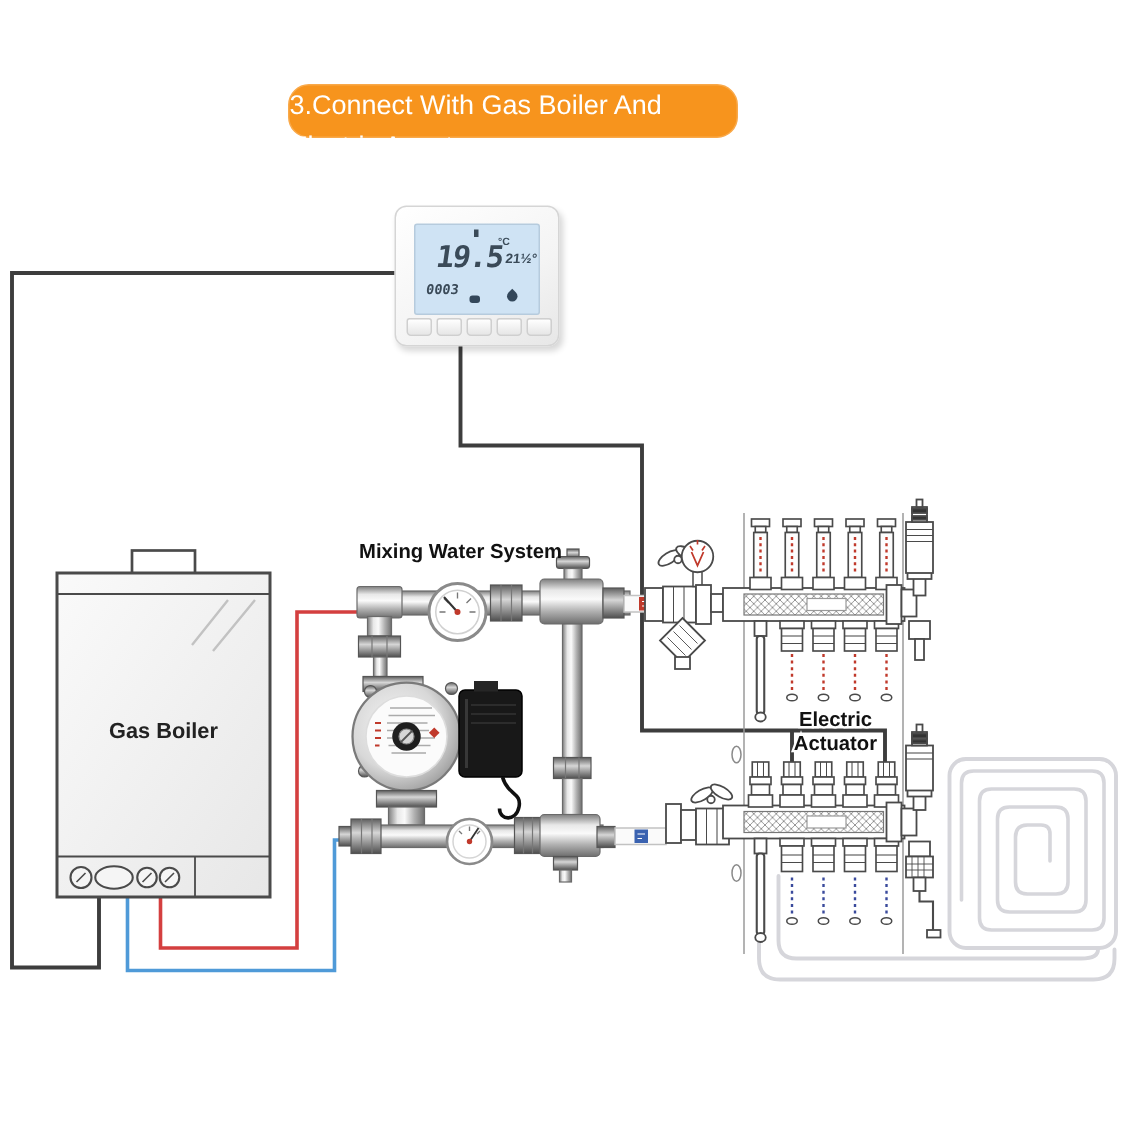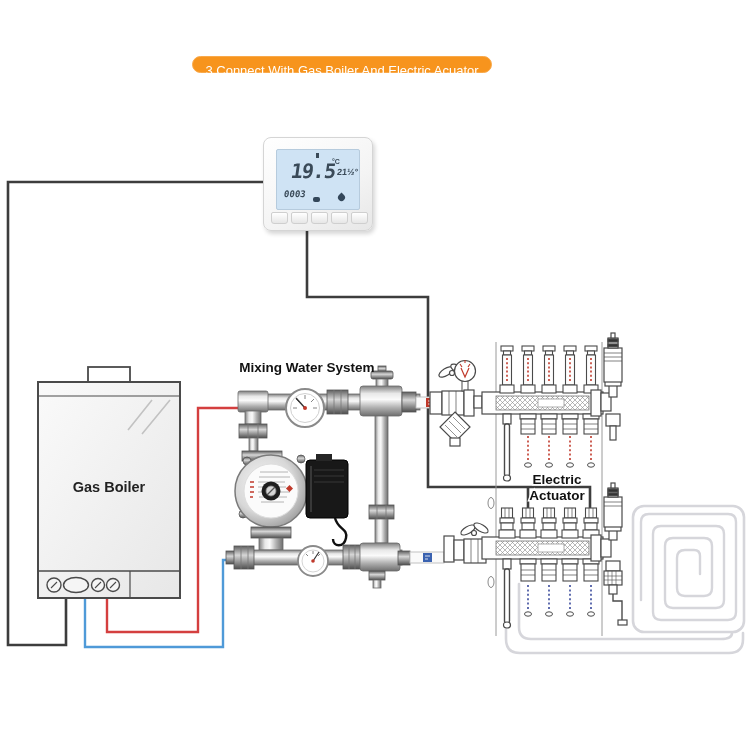--- a/index.html
+++ b/index.html
@@ -1,20 +1,20 @@
 <!DOCTYPE html>
 <html><head>
 <meta charset="utf-8">
 <style>
   html,body{margin:0;padding:0;background:#fff;}
   .stage{position:relative;width:750px;height:750px;background:#fff;overflow:hidden;
          font-family:"Liberation Sans",sans-serif;}
-  .banner{position:absolute;left:192px;top:56px;width:300px;height:17px;background:#f7941d;
-          border:1px solid #f9a94a;border-radius:14px;color:#fff;font-size:13px;line-height:27px;
-          text-align:center;box-sizing:border-box;}
+  .banner{position:absolute;left:192px;top:56px;width:300px;height:36px;background:#f7941d;
+          border:1px solid #f9a94a;border-radius:14px;color:#fff;font-size:18px;line-height:27px;
+          text-align:left;box-sizing:border-box;}
   svg{position:absolute;left:0;top:0;}
   
   .thermostat{position:absolute;left:263px;top:137px;width:108px;height:92px;border-radius:8px;
               background:linear-gradient(150deg,#ffffff 0%,#f4f4f4 60%,#e7e7e7 100%);
               border:1px solid #d5d5d5;box-shadow:2px 3px 4px rgba(0,0,0,.16);}
   .screen{position:absolute;left:12px;top:11px;width:82px;height:59px;background:#cfe3f4;
           border:1px solid #b6cbdd;border-radius:2px;}
   .lcd{position:absolute;color:#3a4a58;}
   .temp-main{left:14px;top:9px;font-family:"DejaVu Sans Mono",monospace;font-size:20px;font-weight:bold;
              transform:skewX(-8deg);letter-spacing:-1px;}

